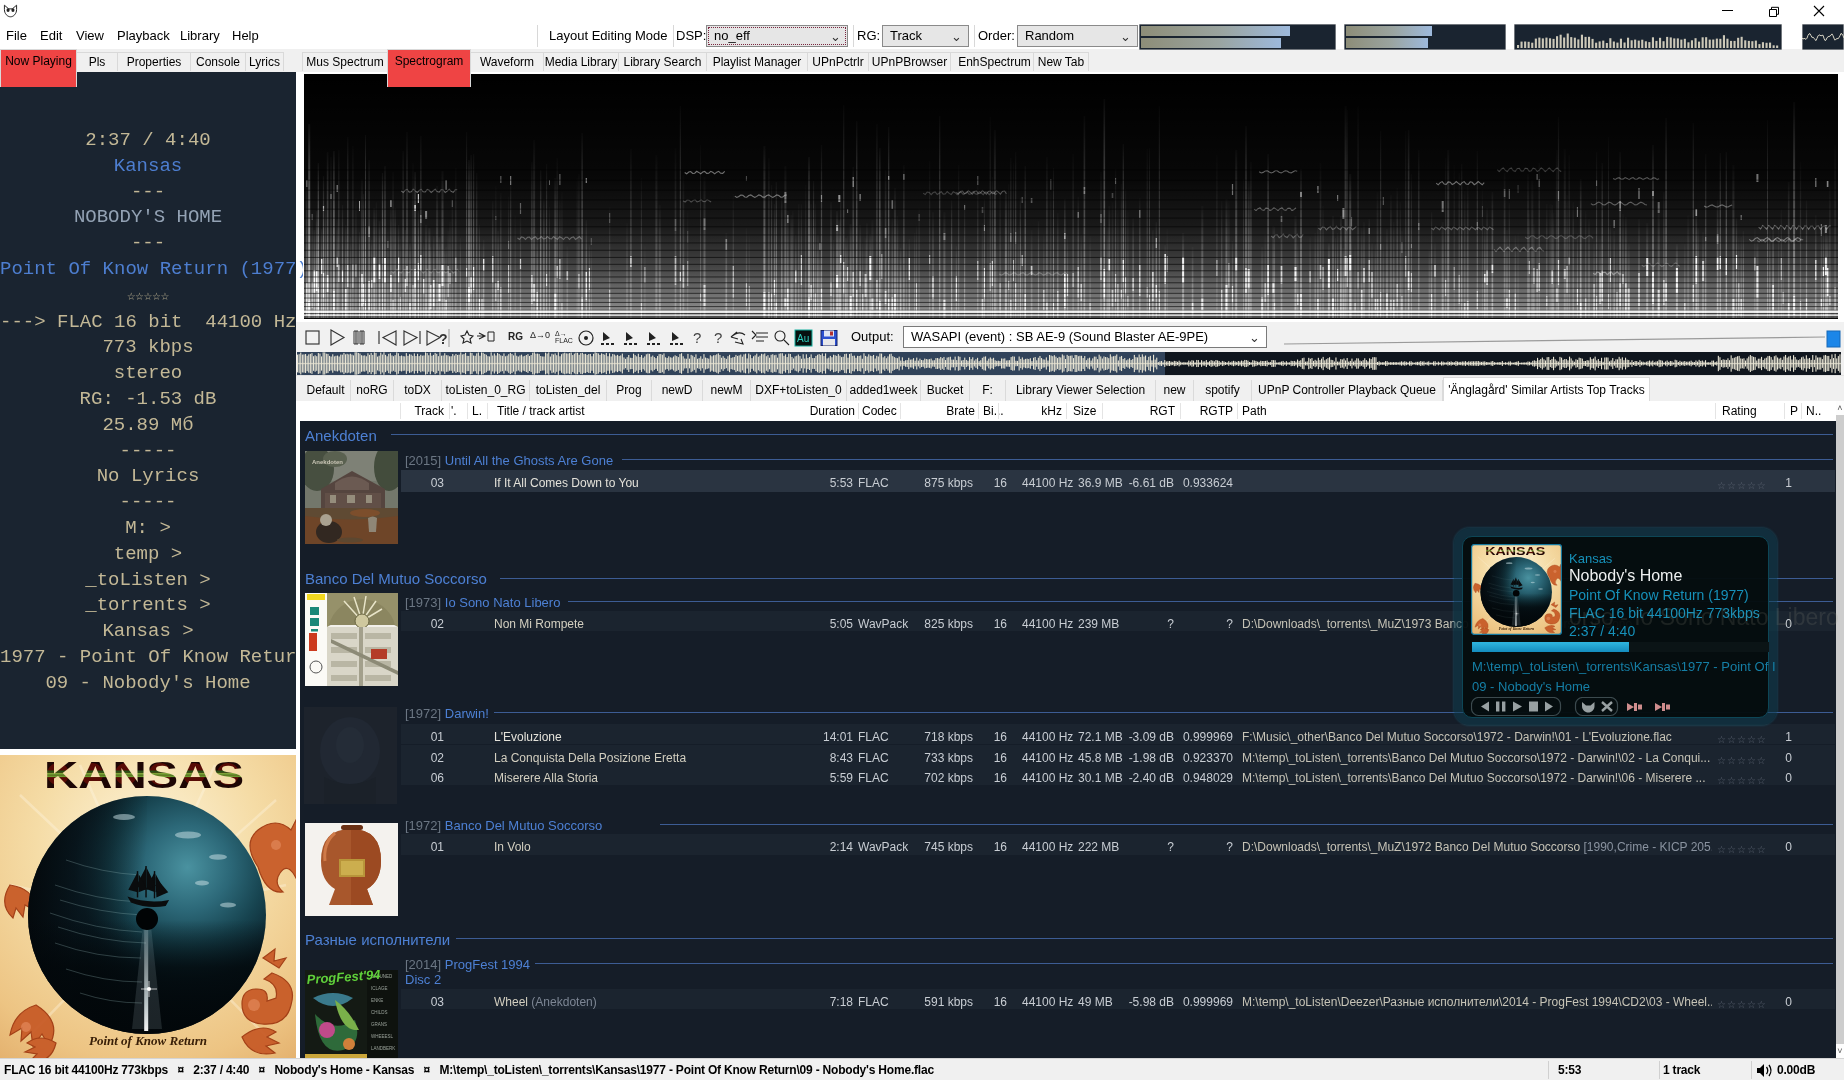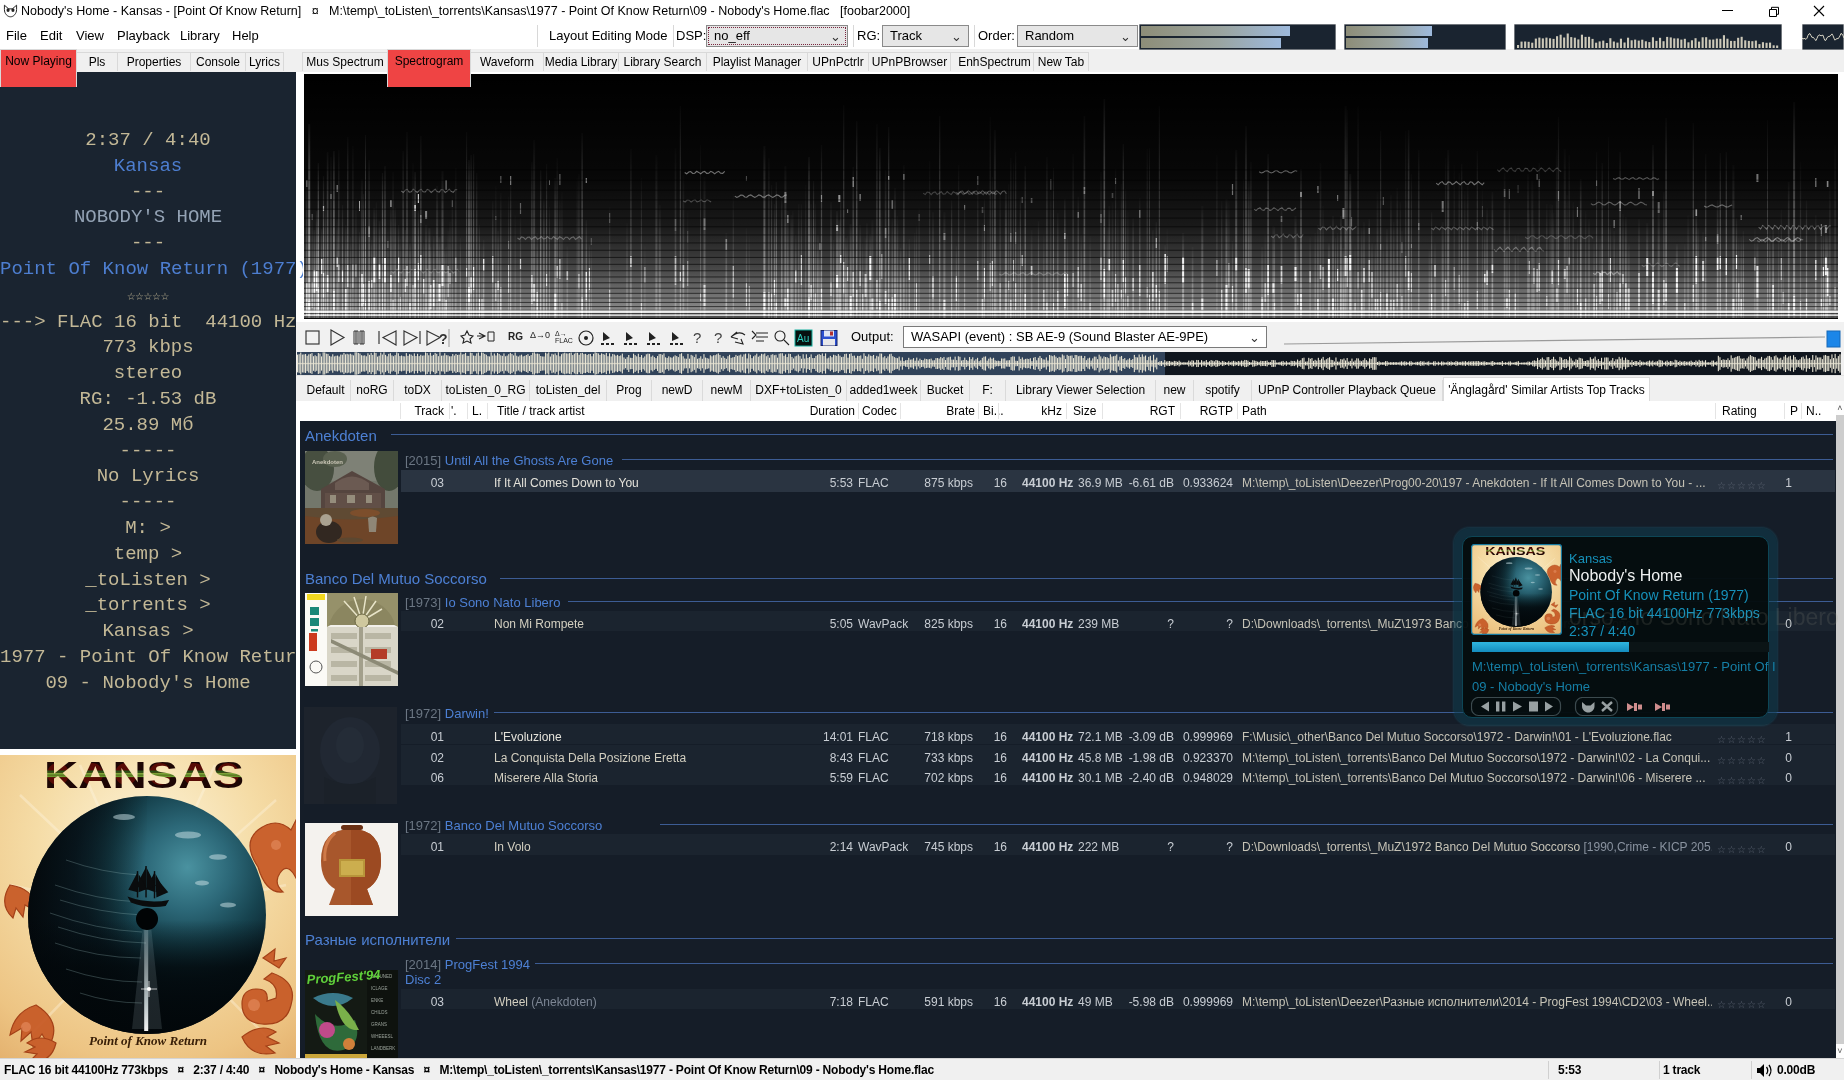--- a/index.html
+++ b/index.html
@@ -40,21 +40,21 @@
 .cell{position:absolute;top:3px;white-space:pre;}
 .thumb{position:absolute;width:93px;height:93px;}
 .stars{color:#5a6270;font-size:10px;letter-spacing:1px;}
 .row{line-height:21px;}
 .cell.c-num{left:0;width:43px;text-align:right;}
 .cell.c-tit{left:93px;color:#d3cfc0;}
 .cell.c-dur{left:380px;width:72px;text-align:right;}
 .cell.c-cod{left:457px;}
 .cell.c-brt{left:500px;width:72px;text-align:right;}
 .cell.c-bit{left:580px;width:26px;text-align:right;}
-.cell.c-khz{left:621px;font-weight:bold;}
+.cell.c-khz{left:621px;}
 .cell.c-sz{left:677px;}
 .cell.c-rg{left:700px;width:73px;text-align:right;}
 .cell.c-rgp{left:760px;width:72px;text-align:right;}
 .cell.c-pth{left:841px;width:470px;overflow:hidden;color:#c6c3b6;}
 .cell.c-str{left:1316px;width:56px;top:5px;}
 .cell.c-cnt{left:1370px;width:21px;text-align:right;}
 .ptab{position:absolute;top:4px;height:21px;font-size:12px;color:#000;text-align:center;
   line-height:21px;border-right:1px solid #dadada;box-sizing:border-box;white-space:nowrap;overflow:hidden;}
 .ptab.active{background:#fff;top:1px;height:25px;line-height:24px;border:1px solid #dadada;border-bottom:none;}
 .hc{position:absolute;top:3px;font-size:12px;color:#000;}
@@ -64,21 +64,20 @@
 .sbtext{position:absolute;top:4px;font-size:12px;font-weight:700;color:#000;white-space:pre;letter-spacing:-0.2px;}
 </style>
 </head>
 <body>
 <div class="abs" id="titlebar">
   <svg class="abs" style="left:3px;top:4px" width="15" height="14" viewBox="0 0 24 23">
     <path d="M2 2 L9 8 L15 8 L22 2 L22 9 C22 16 17 21 12 21 C7 21 2 16 2 9 Z" fill="#fff" stroke="#222" stroke-width="1.6"></path>
     <ellipse cx="8" cy="10" rx="2.6" ry="3.2" fill="#222"></ellipse>
     <ellipse cx="16" cy="10" rx="2.6" ry="3.2" fill="#222"></ellipse>
   </svg>
-  <div class="abs" id="titletext">Nobody's Home - Kansas - [Point Of Know Return]   ¤   M:\temp\_toListen\_torrents\Kansas\1977 - Point Of Know Return\09 - Nobody's Home.flac   [foobar2000]</div>
   <div class="abs wbtn" style="left:1722px;top:10px;width:11px;height:1px;background:#000"></div>
   <svg class="abs" style="left:1767px;top:5px" width="12" height="12" viewBox="0 0 12 12">
       <path d="M2.5 4.5 h7 v7 h-7 z M4.5 4.5 v-2.2 h7 v7 h-2.2" fill="none" stroke="#000" stroke-width="1"></path>
     </svg>
   <svg class="abs" style="left:1813px;top:5px" width="12" height="12" viewBox="0 0 12 12">
       <path d="M1 1 L11 11 M11 1 L1 11" fill="none" stroke="#000" stroke-width="1.1"></path>
     </svg>
 </div>
 <div class="abs" id="menubar">
   <div class="menuitem" style="left:6px">File</div>
@@ -2379,21 +2378,20 @@
   <span class="cell c-num">03</span>
     <span class="cell c-tit" style="color:#e4e2da">If It All Comes Down to You</span>
   <span class="cell c-dur">5:53</span>
     <span class="cell c-cod">FLAC</span>
     <span class="cell c-brt">875 kbps</span>
   <span class="cell c-bit">16</span>
     <span class="cell c-khz">44100 Hz</span>
     <span class="cell c-sz">36.9 MB</span>
   <span class="cell c-rg">-6.61 dB</span>
     <span class="cell c-rgp">0.933624</span>
-  <span class="cell c-pth">M:\temp\_toListen\Deezer\Prog00-20\197 - Anekdoten - If It All Comes Down to You - ...</span>
   <span class="cell c-str stars">☆☆☆☆☆</span>
     <span class="cell c-cnt">1</span>
 </div>
 <div class="abs row" style="top:610.5px">
   <span class="cell c-num">02</span>
     <span class="cell c-tit">Non Mi Rompete</span>
   <span class="cell c-dur">5:05</span>
     <span class="cell c-cod">WavPack</span>
     <span class="cell c-brt">825 kbps</span>
   <span class="cell c-bit">16</span>

